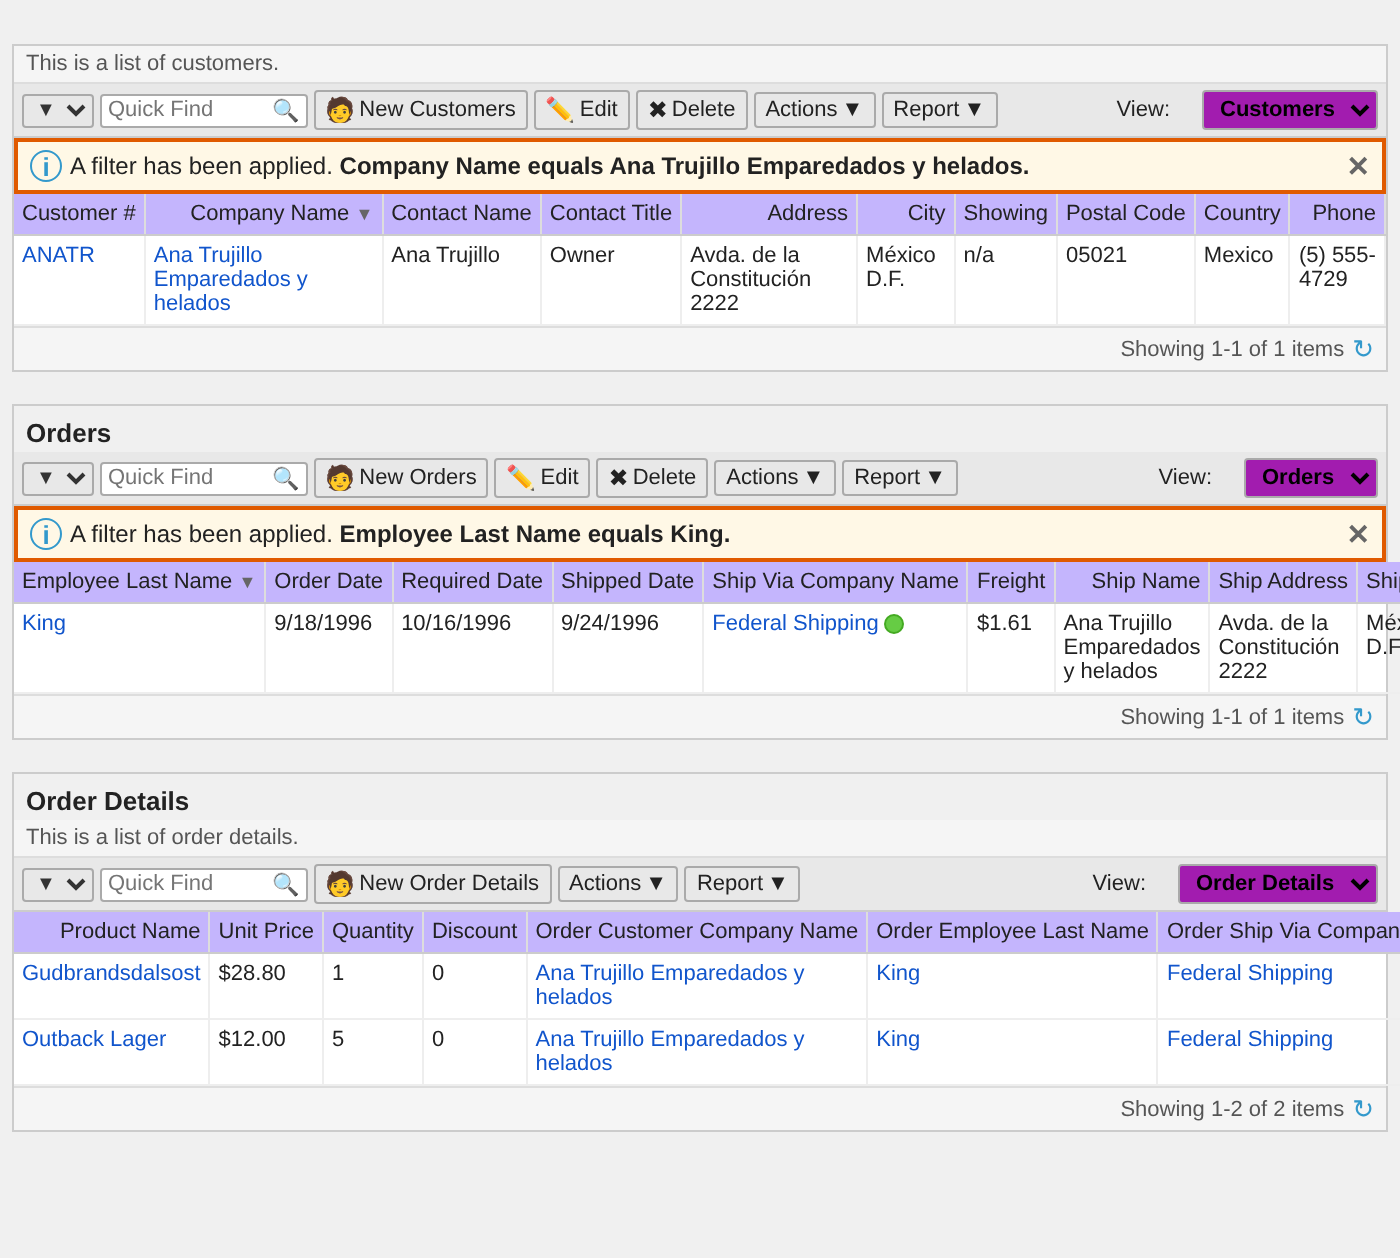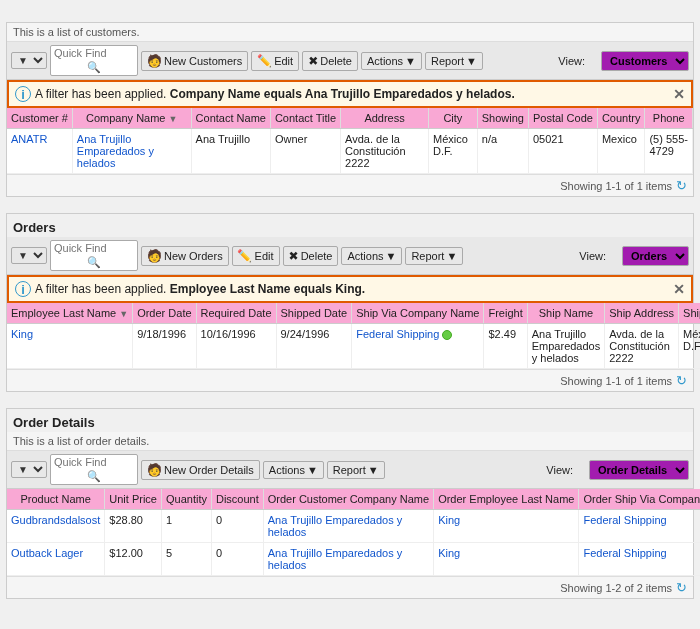--- a/index.html
+++ b/index.html
@@ -36,21 +36,20 @@
       gap: 3px;
     }
     .quick-find-container {
       display: flex;
       align-items: center;
       background: #fff;
       border: 1px solid #aaa;
       border-radius: 2px;
       padding: 1px 3px;
       gap: 2px;
-      flex-direction: column;
     }
     .quick-find-dropdown {
       background: #e8e8e8;
       border: 1px solid #aaa;
       border-radius: 2px;
       padding: 1px 2px;
       font-size: 10px;
       cursor: pointer;
       color: #333;
     }
@@ -130,25 +129,25 @@
       font-size: 14px;
       color: #666;
       font-weight: bold;
     }
     .data-table {
       width: 100%;
       border-collapse: collapse;
       font-size: 11px;
     }
     .data-table th {
-      background: #f9a8d4;
+      background: #c4b5fd;
       border-bottom: 1px solid #ccc;
       border-right: 1px solid #ddd;
       padding: 4px 4px;
-      text-align: center;
+      text-align: right;
       font-weight: normal;
       color: #222;
       white-space: nowrap;
     }
     .data-table th .sort-icon {
       font-size: 9px;
       color: #666;
     }
     .data-table td {
       border-bottom: 1px solid #eee;
@@ -333,21 +332,21 @@
           <th>Ship City</th>
         </tr>
       </thead>
       <tbody id="orders-tbody">
           <tr>
     <td><a class="link-cell">King</a></td>
     <td>9/18/1996</td>
     <td>10/16/1996</td>
     <td>9/24/1996</td>
     <td><a class="link-cell">Federal Shipping</a> <span class="green-circle" style="display:inline-block;width:10px;height:10px;border-radius:50%;background:#66cc44;border:1px solid #44aa22;vertical-align:middle;"></span></td>
-    <td>$2.49</td>
+    <td>$1.61</td>
     <td>Ana Trujillo Emparedados y helados</td>
     <td>Avda. de la Constitución 2222</td>
     <td>México D.F.</td>
   </tr>
         </tbody>
     </table>
     <div class="showing-bar">
       <span>Showing 1-1 of 1 items</span>
       <span class="refresh-icon">↻</span>
     </div>

